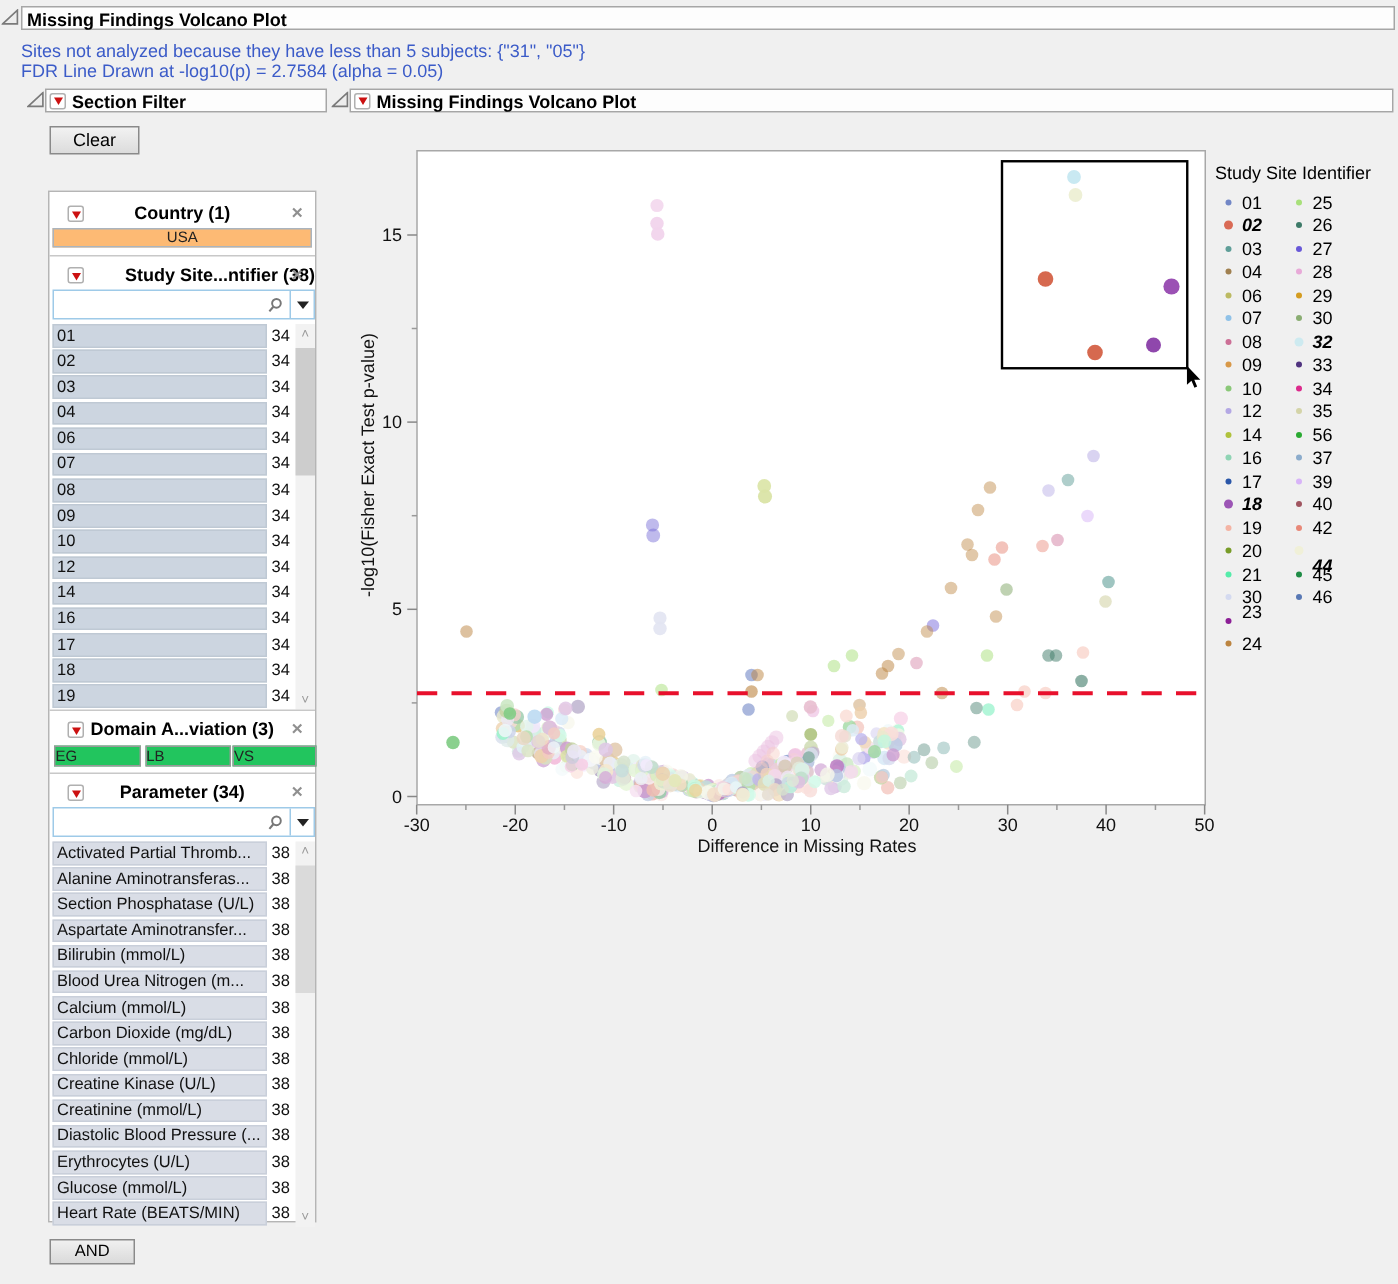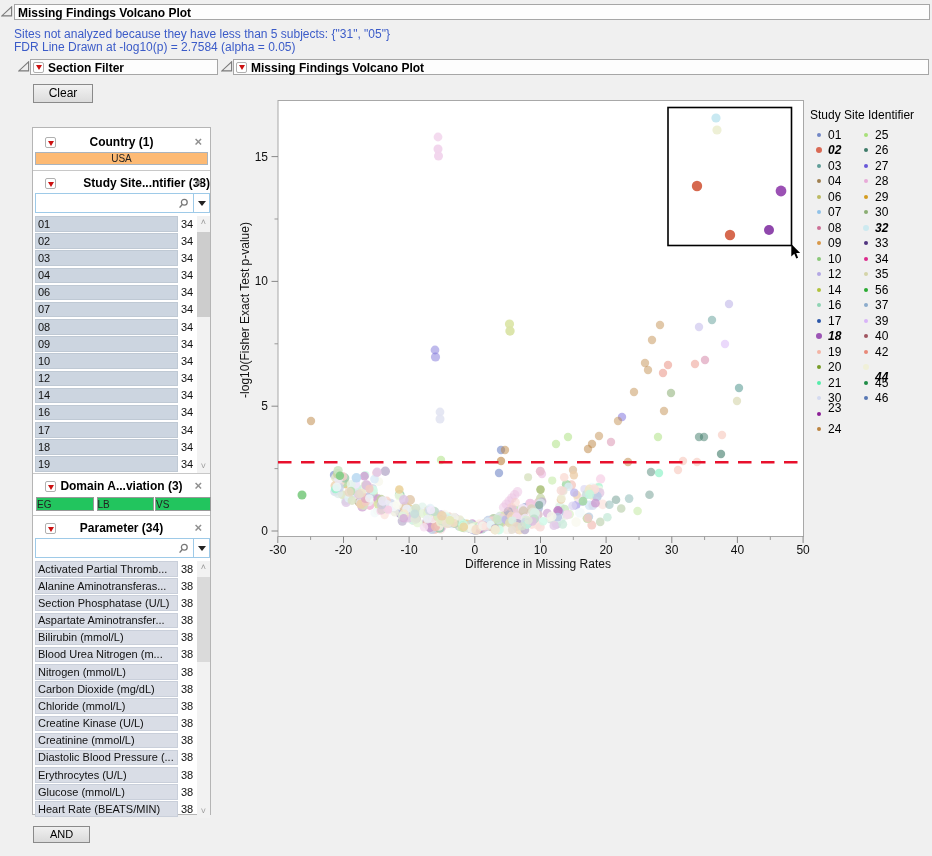--- a/index.html
+++ b/index.html
@@ -193,21 +193,21 @@
         <span class="rlab">Bilirubin (mmol/L)</span>
         <span class="rcnt">38</span>
       </div>
 <div class="row" style="top:85.9px">
         <span class="rbg"></span>
         <span class="rlab">Blood Urea Nitrogen (m...</span>
         <span class="rcnt">38</span>
       </div>
 <div class="row" style="top:103.0px">
         <span class="rbg"></span>
-        <span class="rlab">Nitrogen (mmol/L)</span>
+        <span class="rlab">Calcium (mmol/L)</span>
         <span class="rcnt">38</span>
       </div>
 <div class="row" style="top:120.2px">
         <span class="rbg"></span>
         <span class="rlab">Carbon Dioxide (mg/dL)</span>
         <span class="rcnt">38</span>
       </div>
 <div class="row" style="top:137.4px">
         <span class="rbg"></span>
         <span class="rlab">Chloride (mmol/L)</span>

